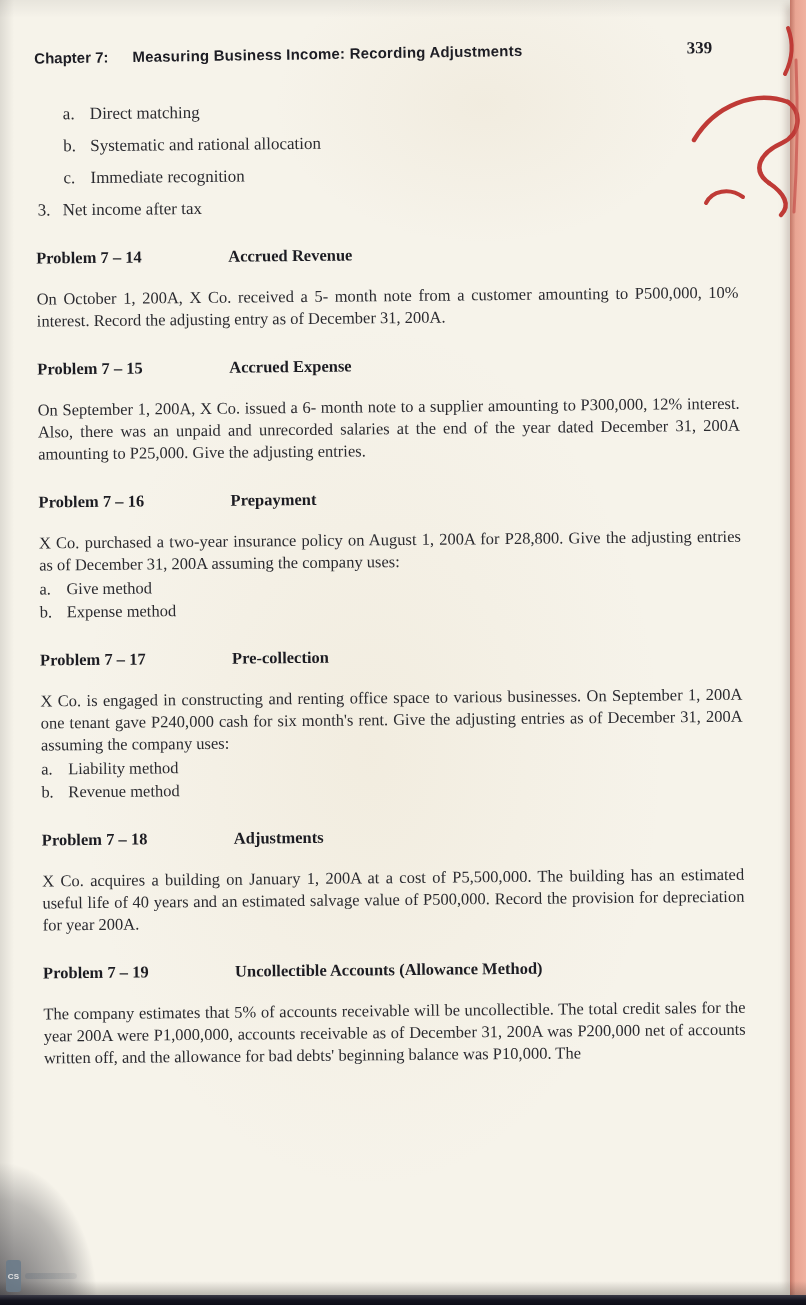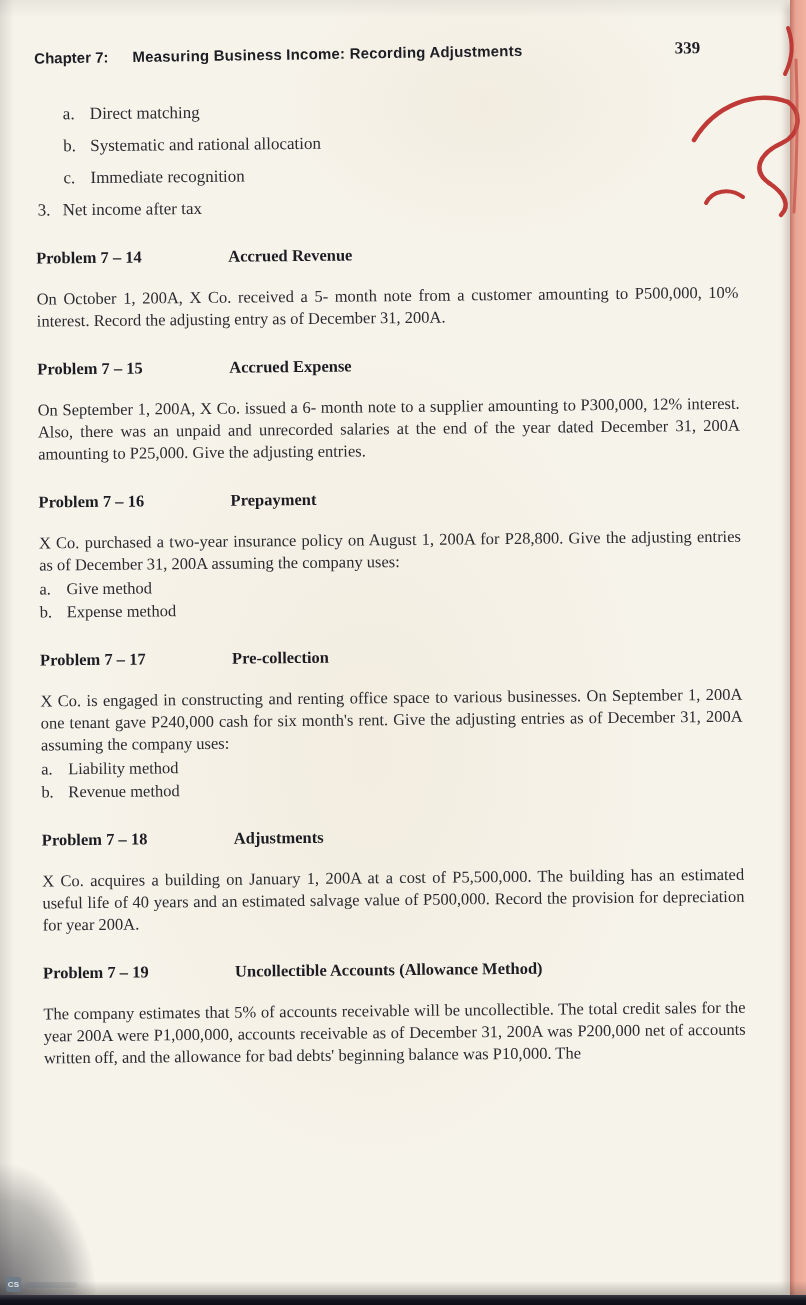--- a/index.html
+++ b/index.html
@@ -32,21 +32,21 @@
   }
   .header-row {
     display: flex; align-items: baseline;
     font-family: "Liberation Sans", "DejaVu Sans", sans-serif;
     font-weight: 700; font-size: 15px; color: #1d1d24;
     transform: rotate(-0.35deg);
   }
   .chapter-label { white-space: nowrap; }
   .chapter-title { margin-left: 24px; white-space: nowrap; letter-spacing: 0.2px; }
   .page-number {
-    margin-left: auto; margin-right: 36px;
+    margin-left: auto; margin-right: 24px;
     font-family: "Liberation Serif", serif;
     font-size: 17px; font-weight: 700;
   }
   .outline { margin-top: 36px; font-size: 17px; }
   .o-sub { display: flex; padding-left: 28px; margin-bottom: 10px; }
   .o-sub .marker { width: 27px; flex: 0 0 27px; }
   .o-main { display: flex; padding-left: 2px; margin-bottom: 10px; }
   .o-main .marker { width: 25px; flex: 0 0 25px; }
   .problem { margin-top: 26px; }
   .phead {
@@ -78,21 +78,21 @@
   .corner-shadow {
     position: absolute; left: 0; bottom: 0; width: 150px; height: 210px;
     background: radial-gradient(130px 190px at 0% 100%, rgba(18,18,28,0.62), rgba(18,18,28,0.25) 55%, transparent 75%);
   }
   .wm {
     position: absolute; left: 6px; bottom: 13px;
     display: flex; align-items: center; gap: 4px; opacity: 0.85;
   }
   .wm-badge {
     display: inline-flex; align-items: center; justify-content: center;
-    width: 15px; height: 15px; border-radius: 3px;
+    width: 15px; height: 32px; border-radius: 3px;
     background: #6a7b8a; color: #f2f2f2;
     font-family: "Liberation Sans", sans-serif;
     font-size: 8px; font-weight: 700; letter-spacing: 0.3px;
   }
   .wm-smudge {
     width: 52px; height: 6px; border-radius: 3px;
     background: linear-gradient(90deg, rgba(110,120,130,0.5), rgba(110,120,130,0.12));
   }
 </style>
 </head>

